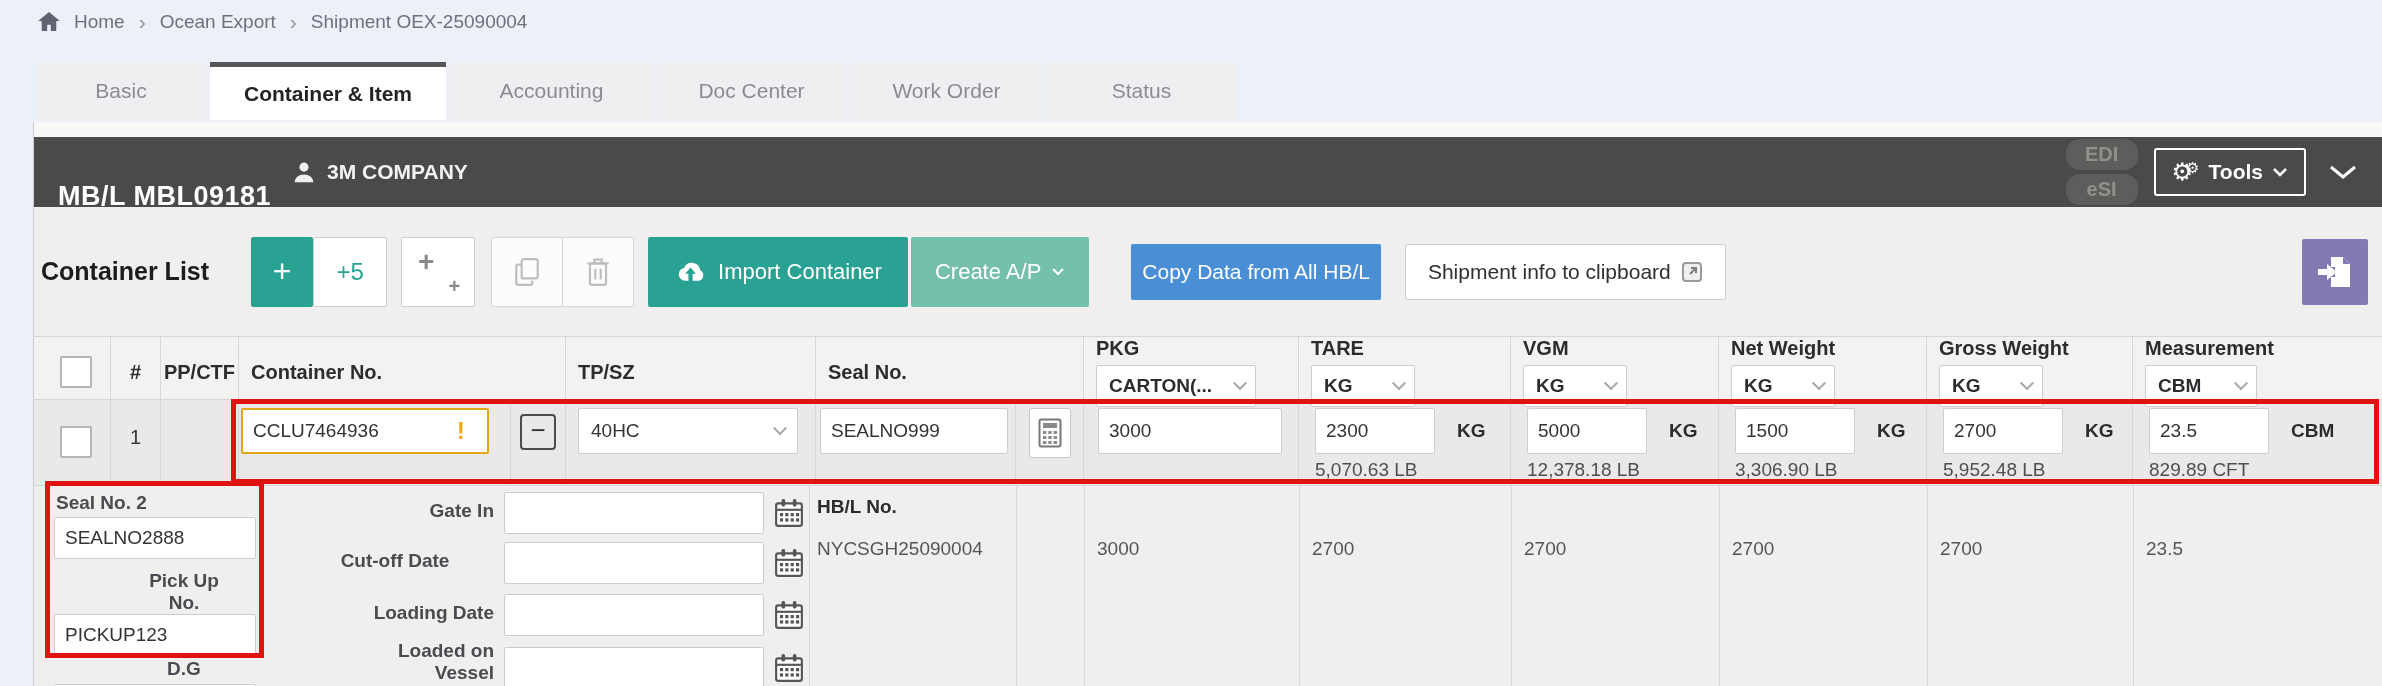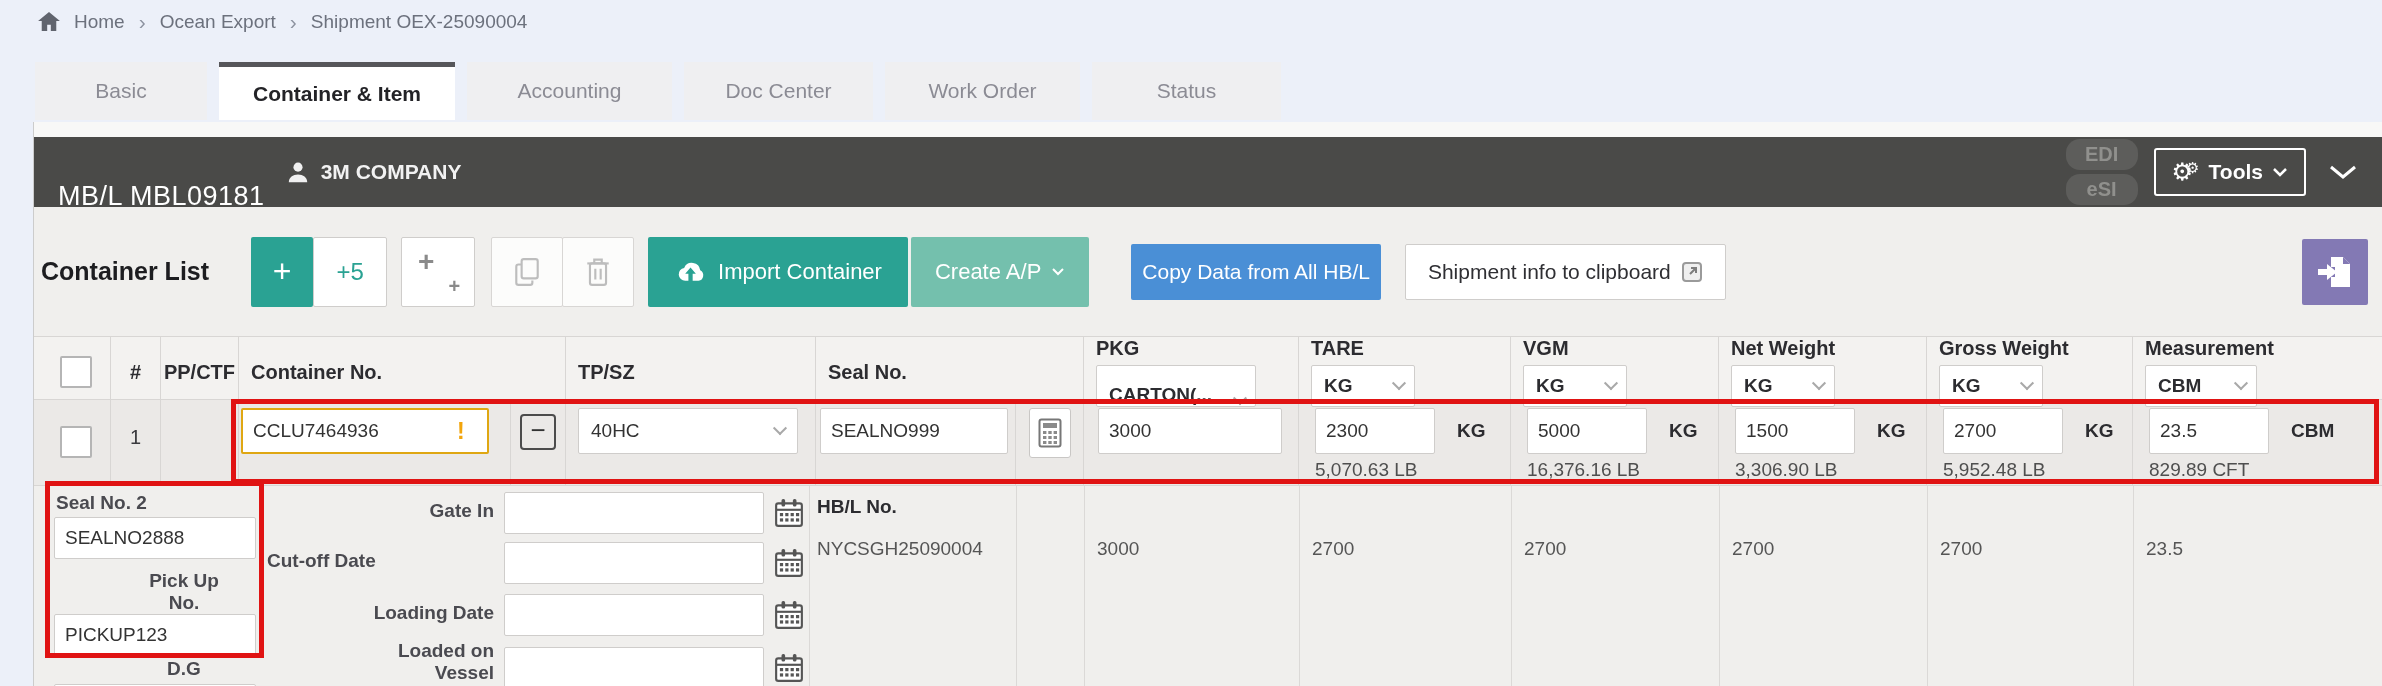--- a/index.html
+++ b/index.html
@@ -12,35 +12,35 @@
 
   
   .breadcrumb { position:absolute; top:0; left:0; right:0; height:44px;
     display:flex; align-items:center; padding-left:38px; gap:14px;
     font-size:19px; color:#6c717d; }
   .breadcrumb .sep { color:#8d93a0; font-size:21px; }
   .bc-item { color:#6c717d; }
   .home-ic { display:flex; align-items:center; }
 
   
-  .tabs { position:absolute; top:62px; left:35px; display:flex; gap:12px; }
+  .tabs { position:absolute; top:62px; left:35px; display:flex; gap:3px; }
   .tab { height:58px; display:flex; align-items:center; justify-content:center;
     background:#efeff1; color:#8b8b94; font-size:21px; }
   .tab.active { background:#ffffff; color:#232327; font-weight:bold;
     border-top:5px solid #56565a; }
 
   
   .panel { position:absolute; left:33px; top:122px; width:2349px; height:564px;
     background:#f0efed; border-left:1px solid #cccccc; }
   .gap-strip { height:15px; background:#f8f8f7; }
 
   
   .mbl-bar { height:70px; background:#4a4a48; display:flex; align-items:center;
     padding:0 24px; color:#fff; }
-  .mbl-title { font-size:27px; font-weight:400; letter-spacing:.5px;margin-top:48px; }
+  .mbl-title { font-size:27px; font-weight:700; letter-spacing:.5px;margin-top:48px; }
   .person-ic { margin-left:20px; display:flex; }
   .mbl-company { margin-left:10px; font-size:21px; font-weight:600; color:#f2f2f2; }
   .mbl-right { margin-left:auto; display:flex; align-items:center; gap:16px; }
   .edi-stack { display:flex; flex-direction:column; gap:4px; }
   .edi-btn { width:72px; height:31px; background:#5d5d5b; color:#90908d;
     font-size:20px; font-weight:600; display:flex; align-items:center;
     justify-content:center; border-radius:14px; }
   .tools-btn { height:48px; padding:0 16px; border:2px solid #ffffff; border-radius:3px;
     display:flex; align-items:center; gap:9px; font-size:21px; font-weight:600; color:#fff; }
   .gear-glyphs { line-height:1; color:#fff; }
@@ -83,21 +83,21 @@
   .th-label { font-size:20px; font-weight:bold; color:#2c2c30; }
   .th-center { align-items:center; }
   .th-pad { padding-left:12px; }
   .unit-col { padding:0 10px 0 12px; }
   .unit-select { margin-top:5px; height:42px; background:#fff; border:1px solid #cfcdcb;
     border-radius:2px; display:flex; align-items:center; padding:0 10px 0 12px;
     font-size:19px; font-weight:600; color:#2c2c30; }
   .chev { width:10px; height:10px; border-right:2px solid #a9a9a9;
     border-bottom:2px solid #a9a9a9; transform:rotate(45deg) translate(-2px,-2px);
     margin-left:auto; flex:0 0 auto; }
-  .sel-pkg { width:160px;align-items:flex-end; }
+  .sel-pkg { width:160px; }
   .sel-kg { width:104px; }
   .sel-cbm { width:112px; }
 
   .trow { height:86px; background:#ebe9e7; border-bottom:1px solid #d8d6d4; }
   .trow > div { border-right:1px solid #d8d6d4; }
   .trow > div:last-child { border-right:none; }
   .cell-center { display:flex; align-items:flex-start; justify-content:center; padding-top:26px; }
   .rownum { font-size:20px; color:#3a3a3e; }
   .checkbox { width:32px; height:32px; background:#fff; border:2px solid #b5b5b5; border-radius:2px; }
   .thead .cb-cell, .trow .cb-cell { display:flex; align-items:center; justify-content:center;
@@ -369,21 +369,21 @@
           <input class="ui-input winput" value="2300" style="">
           <span class="wunit">KG</span>
         </div>
         <div class="walt">5,070.63 LB</div>
       </div>
       <div class="wcell">
         <div class="wline">
           <input class="ui-input winput" value="5000" style="">
           <span class="wunit">KG</span>
         </div>
-        <div class="walt">16,376.16 LB</div>
+        <div class="walt">12,378.18 LB</div>
       </div>
       <div class="wcell">
         <div class="wline">
           <input class="ui-input winput" value="1500" style="">
           <span class="wunit">KG</span>
         </div>
         <div class="walt">3,306.90 LB</div>
       </div>
       <div class="wcell">
         <div class="wline">
@@ -432,21 +432,21 @@
               <rect x="10.5" y="14" width="3" height="3"></rect>
               <rect x="15.5" y="14" width="3" height="3"></rect>
               <rect x="20.5" y="14" width="3" height="3"></rect>
               <rect x="5.5" y="19" width="3" height="3"></rect>
               <rect x="10.5" y="19" width="3" height="3"></rect>
               <rect x="15.5" y="19" width="3" height="3"></rect>
               <rect x="20.5" y="19" width="3" height="3"></rect>
             </g>
           </svg>
       </span>
-      <span class="d-label" style="left:233px; top:64px; width:220px; text-align:left">Cut-off Date</span>
+      <span class="d-label" style="left:251px; top:64px; width:220px; text-align:center">Cut-off Date</span>
       <input class="d-input" style="left: 470px; top: 56px; width: 260px;">
       <span class="cal-ic" style="left:740px; top:62px">
         <svg width="30" height="30" viewBox="0 0 28 28">
             <rect x="2" y="5" width="24" height="21" rx="2" fill="#fff" stroke="#555" stroke-width="2"></rect>
             <rect x="7" y="1" width="3.4" height="7" rx="1.5" fill="#555"></rect>
             <rect x="17.6" y="1" width="3.4" height="7" rx="1.5" fill="#555"></rect>
             <path d="M2 11h24" stroke="#555" stroke-width="2"></path>
             <g fill="#555">
               <rect x="5.5" y="14" width="3" height="3"></rect>
               <rect x="10.5" y="14" width="3" height="3"></rect>

